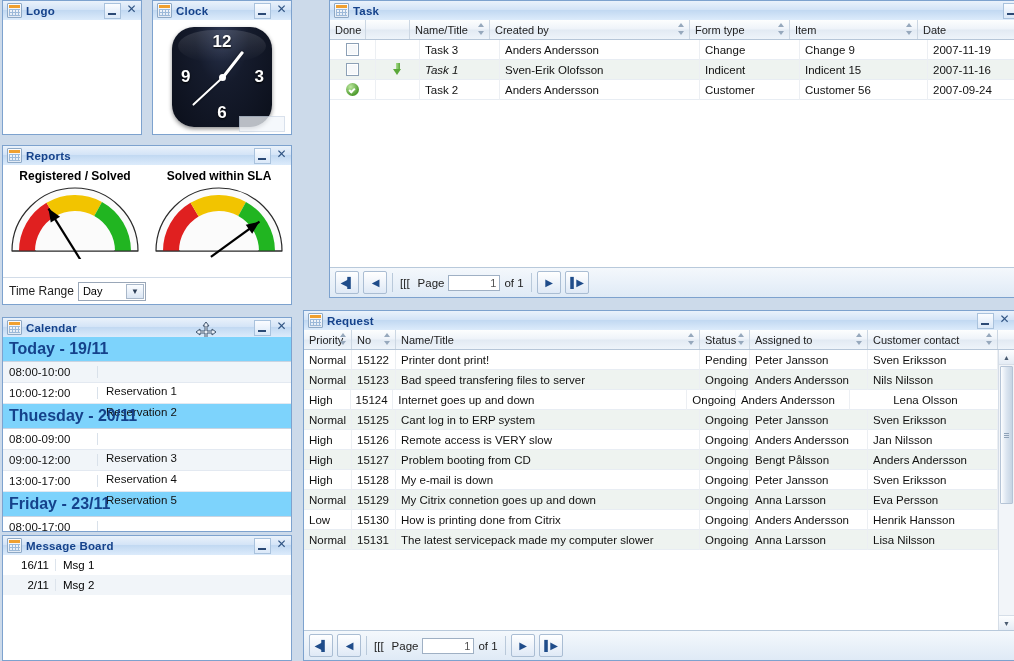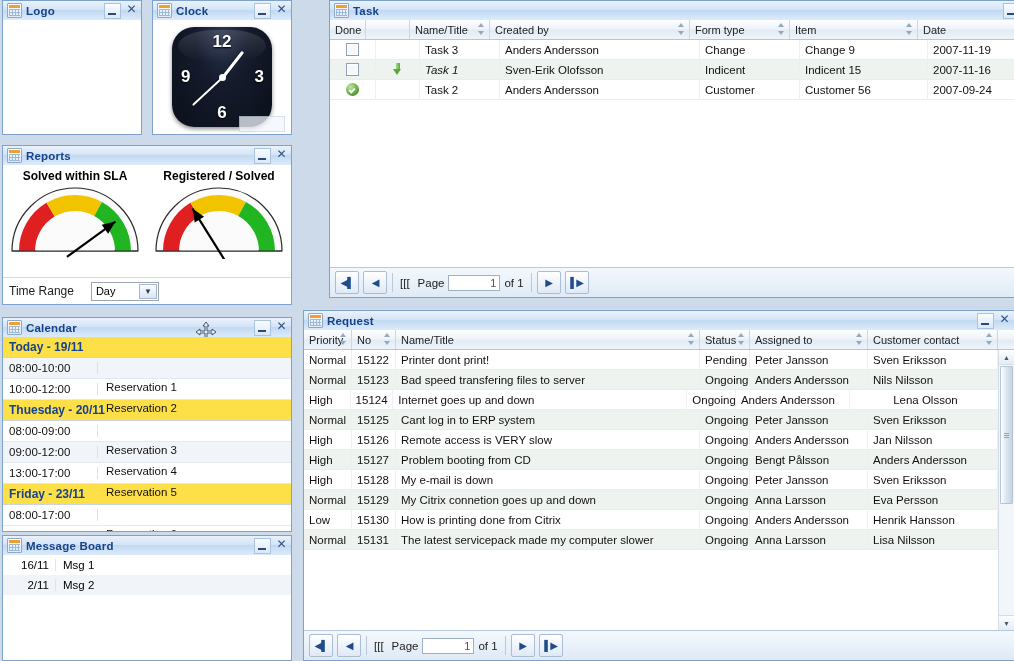--- a/index.html
+++ b/index.html
@@ -74,33 +74,33 @@
   .clock-ghost{position:absolute;right:6px;bottom:2px;width:44px;height:14px;
     border:1px solid #cdd8e6;background:#f2f6fb;opacity:.75;}
 
   
   .rep-area{padding:4px 0 0 0;}
   .gauges{display:flex;justify-content:space-around;}
   .gauge-block{text-align:center;width:48%;}
   .gauge-title{font-weight:bold;font-size:12px;color:#000;margin-bottom:2px;
     font-family:"Liberation Sans",sans-serif;}
   .timerange{position:absolute;left:0;right:0;bottom:0;height:26px;
-    border-top:1px solid #d2dce8;display:flex;align-items:center;padding-left:6px;gap:17px;
+    border-top:1px solid #d2dce8;display:flex;align-items:center;padding-left:6px;gap:4px;
     background:#fff;}
   .tr-label{font-size:12px;color:#222;}
   .tr-select{width:62px;height:17px;border:1px solid #9aa7b8;background:#fff;
     display:flex;align-items:center;font-size:11px;padding-left:4px;position:relative;
     cursor:pointer;}
   .tr-arrow{position:absolute;right:1px;top:1px;width:16px;height:13px;
     background:linear-gradient(to bottom,#fbfdff,#dbe6f4);border:1px solid #a8b7c9;
     display:flex;align-items:center;justify-content:center;font-size:8px;color:#2b3d56;}
 
   
-  .cal-day{font-weight:bold;color:#15428b;font-size:12px;padding:3px 0 3px 6px;
-    border-bottom:1px solid #c9d4e2;background:#fde047;}
+  .cal-day{font-weight:bold;color:#15428b;font-size:16px;padding:3px 0 3px 6px;
+    border-bottom:1px solid #c9d4e2;background:#7dd3fc;}
   .cal-row{display:flex;height:20px;align-items:center;border-bottom:1px solid #e3e9f1;}
   .cal-row:nth-of-type(even){background:#f1f5f9;}
   .cal-time{width:88px;padding-left:6px;font-size:11.5px;color:#111;
     border-right:1px solid #d9e1ea;}
   .cal-res{padding-left:8px;font-size:11.5px;color:#111;margin-top:38px;}
 
   
   .msg-row{display:flex;height:20px;align-items:center;}
   .msg-row.alt{background:#f1f5f9;}
   .msg-date{width:46px;text-align:right;padding-right:6px;font-size:11.5px;
@@ -220,40 +220,40 @@
       <div class="tb-ico"></div>
       <div class="tb-title">Reports</div>
       <div class="tb-btns">
         <div class="tb-btn min"></div>
         <div class="tb-btn cls"></div>
       </div>
     </div>
     <div class="panel-body">
       <div class="rep-area">
         <div class="gauges" id="gauges">
+            <div class="gauge-block"><div class="gauge-title">Registered / Solved</div><svg viewBox="0 0 130 74" width="130" height="74">
+                <path d="M2 66.00000000000001 A63 63 0 0 1 128 65.99999999999999 Z" fill="#fbfbfb" stroke="#2b2b2b" stroke-width="1.2"></path>
+                <path d="M9 66 A56 56 0 0 1 36.49368071797922 17.798446487779152 L44.63834336998516 31.57031891984225 A40 40 0 0 0 25 66 Z" fill="#e02020"></path>
+                <path d="M36.49368071797922 17.798446487779152 A56 56 0 0 1 91.97820574969603 16.926825917543624 L84.2701469640686 30.947732798245447 A40 40 0 0 0 44.63834336998516 31.57031891984225 Z" fill="#f2c400"></path>
+                <path d="M91.97820574969603 16.926825917543624 A56 56 0 0 1 121 65.99999999999999 L105 65.99999999999999 A40 40 0 0 0 84.2701469640686 30.947732798245447 Z" fill="#21b521"></path>
+                <path d="M26 66 A39 39 0 0 1 104 65.99999999999999 Z" fill="#fbfbfb"></path>
+                <line x1="2" y1="66" x2="128" y2="66" stroke="#2b2b2b" stroke-width="1.2"></line>
+                <line x1="70.29919264233205" y1="74.48048096156427" x2="38.50403678833976" y2="23.597595192178694" stroke="#000" stroke-width="2.2"></line>
+                <polygon points="38.50403678833976,23.597595192178694 50.057251752231764,31.707664488929613 40.72872269451108,37.53677639549487" fill="#000"></polygon>
+              </svg></div>
             <div class="gauge-block"><div class="gauge-title">Solved within SLA</div><svg viewBox="0 0 130 74" width="130" height="74">
                 <path d="M2 66.00000000000001 A63 63 0 0 1 128 65.99999999999999 Z" fill="#fbfbfb" stroke="#2b2b2b" stroke-width="1.2"></path>
                 <path d="M9 66 A56 56 0 0 1 36.49368071797922 17.798446487779152 L44.63834336998516 31.57031891984225 A40 40 0 0 0 25 66 Z" fill="#e02020"></path>
                 <path d="M36.49368071797922 17.798446487779152 A56 56 0 0 1 91.97820574969603 16.926825917543624 L84.2701469640686 30.947732798245447 A40 40 0 0 0 44.63834336998516 31.57031891984225 Z" fill="#f2c400"></path>
                 <path d="M91.97820574969603 16.926825917543624 A56 56 0 0 1 121 65.99999999999999 L105 65.99999999999999 A40 40 0 0 0 84.2701469640686 30.947732798245447 Z" fill="#21b521"></path>
                 <path d="M26 66 A39 39 0 0 1 104 65.99999999999999 Z" fill="#fbfbfb"></path>
                 <line x1="2" y1="66" x2="128" y2="66" stroke="#2b2b2b" stroke-width="1.2"></line>
                 <line x1="56.90983005625053" y1="71.87785252292473" x2="105.45084971874738" y2="36.61073738537634" stroke="#000" stroke-width="2.2"></line>
                 <polygon points="105.45084971874738,36.61073738537634 98.16644767948165,48.701539134240704 91.70080990426445,39.80235219611629" fill="#000"></polygon>
               </svg></div>
-            <div class="gauge-block"><div class="gauge-title">Registered / Solved</div><svg viewBox="0 0 130 74" width="130" height="74">
-                <path d="M2 66.00000000000001 A63 63 0 0 1 128 65.99999999999999 Z" fill="#fbfbfb" stroke="#2b2b2b" stroke-width="1.2"></path>
-                <path d="M9 66 A56 56 0 0 1 36.49368071797922 17.798446487779152 L44.63834336998516 31.57031891984225 A40 40 0 0 0 25 66 Z" fill="#e02020"></path>
-                <path d="M36.49368071797922 17.798446487779152 A56 56 0 0 1 91.97820574969603 16.926825917543624 L84.2701469640686 30.947732798245447 A40 40 0 0 0 44.63834336998516 31.57031891984225 Z" fill="#f2c400"></path>
-                <path d="M91.97820574969603 16.926825917543624 A56 56 0 0 1 121 65.99999999999999 L105 65.99999999999999 A40 40 0 0 0 84.2701469640686 30.947732798245447 Z" fill="#21b521"></path>
-                <path d="M26 66 A39 39 0 0 1 104 65.99999999999999 Z" fill="#fbfbfb"></path>
-                <line x1="2" y1="66" x2="128" y2="66" stroke="#2b2b2b" stroke-width="1.2"></line>
-                <line x1="70.29919264233205" y1="74.48048096156427" x2="38.50403678833976" y2="23.597595192178694" stroke="#000" stroke-width="2.2"></line>
-                <polygon points="38.50403678833976,23.597595192178694 50.057251752231764,31.707664488929613 40.72872269451108,37.53677639549487" fill="#000"></polygon>
-              </svg></div>
           </div>
       </div>
       <div class="timerange">
         <div class="tr-label">Time Range</div>
         <div class="tr-select">
           <span>Day</span>
           <span class="tr-arrow">▼</span>
         </div>
       </div>
     </div>

